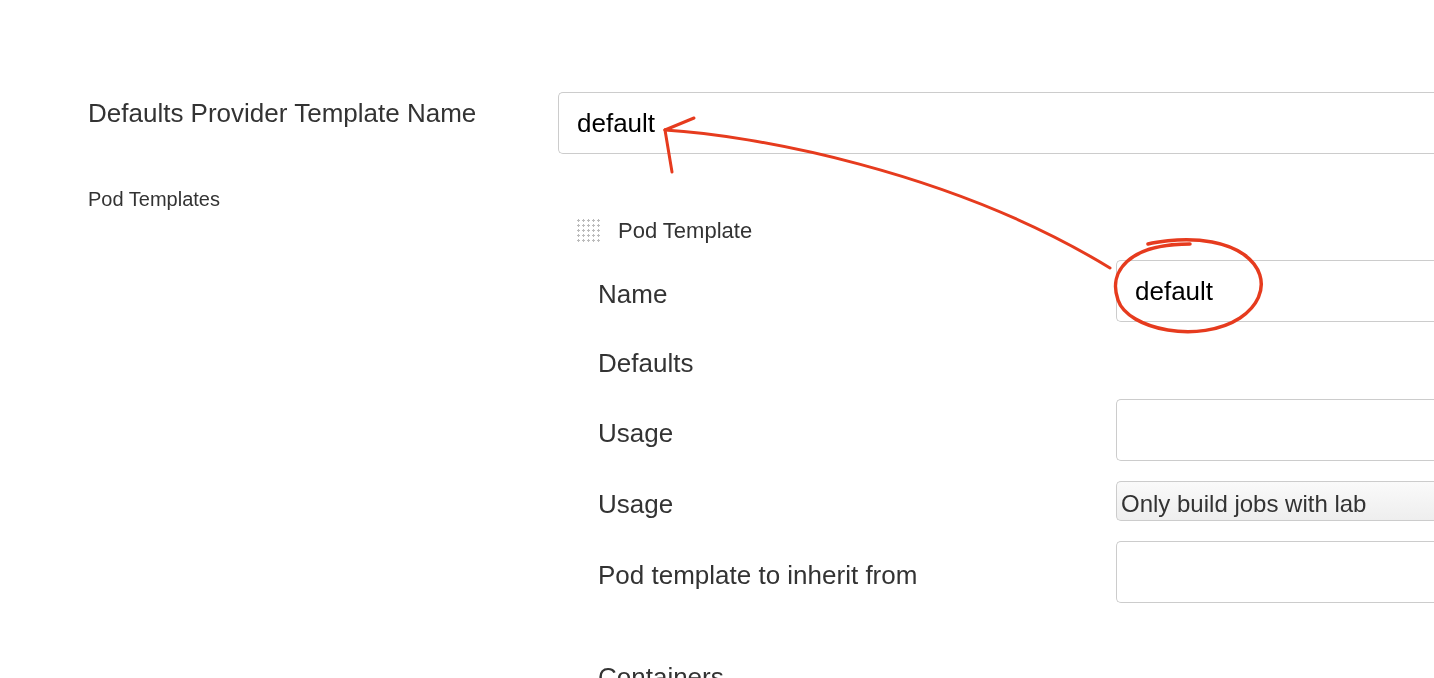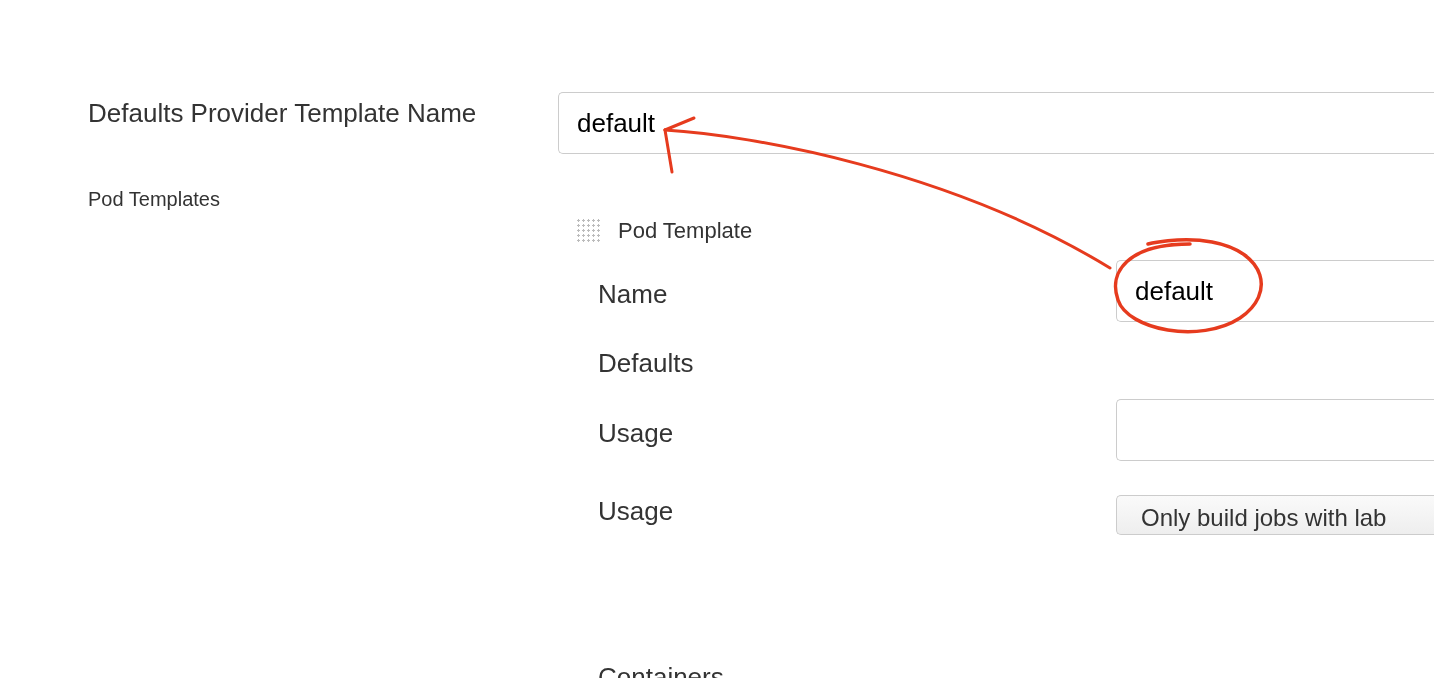--- a/index.html
+++ b/index.html
@@ -90,28 +90,27 @@
       padding: 14px 18px;
       font-size: 26px;
       border: 1px solid #ccc;
       border-radius: 5px 0 0 5px;
       border-right: none;
       height: 62px;
       background: #fff;
     }
     .sub-select {
       width: 100%;
-      padding: 8px 24px;
+      padding: 8px 4px;
       font-size: 24px;
       border: 1px solid #ccc;
       border-radius: 5px 0 0 5px;
       border-right: none;
       height: 40px;
       background: linear-gradient(#fafafa, #eee);
-      margin-top: 14px;
     }
     .annotation-layer {
       position: absolute;
       top: 0;
       left: 0;
       width: 1434px;
       height: 678px;
       pointer-events: none;
       z-index: 10;
     }
@@ -159,20 +158,26 @@
     </div>
   </div>
 
   <div class="sub-row usage-row">
     <div class="sub-label">Usage</div>
     <div class="sub-input-wrap">
       <div class="sub-select">Only build jobs with lab</div>
     </div>
   </div>
 
+  <div class="sub-row">
+    <div class="sub-label">Pod template to inherit from</div>
+    <div class="sub-input-wrap">
+      <input class="sub-input" type="text" value="" style="">
+    </div>
+  </div>
 </div>
 
 <div class="containers-label">Containers</div>
 
 <svg class="annotation-layer" width="1434" height="678">
 
   <path d="M 1110 268 C 950 170, 750 135, 665 130" stroke="#e63b1e" stroke-width="3" fill="none" stroke-linecap="round"></path>
 
   <path d="M 665 130 L 694 118" stroke="#e63b1e" stroke-width="3" fill="none" stroke-linecap="round"></path>
   <path d="M 665 130 L 672 172" stroke="#e63b1e" stroke-width="3" fill="none" stroke-linecap="round"></path>

